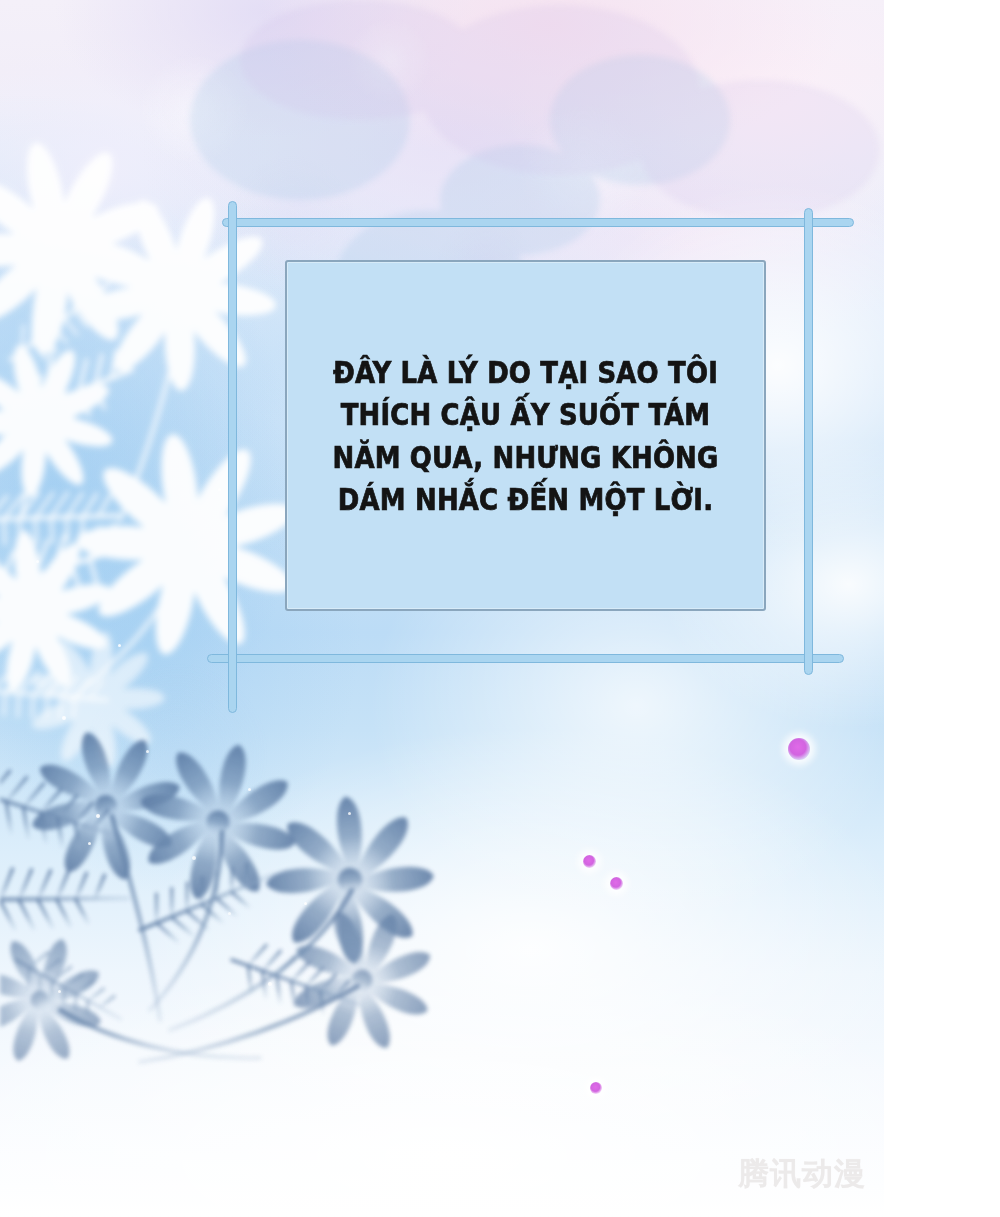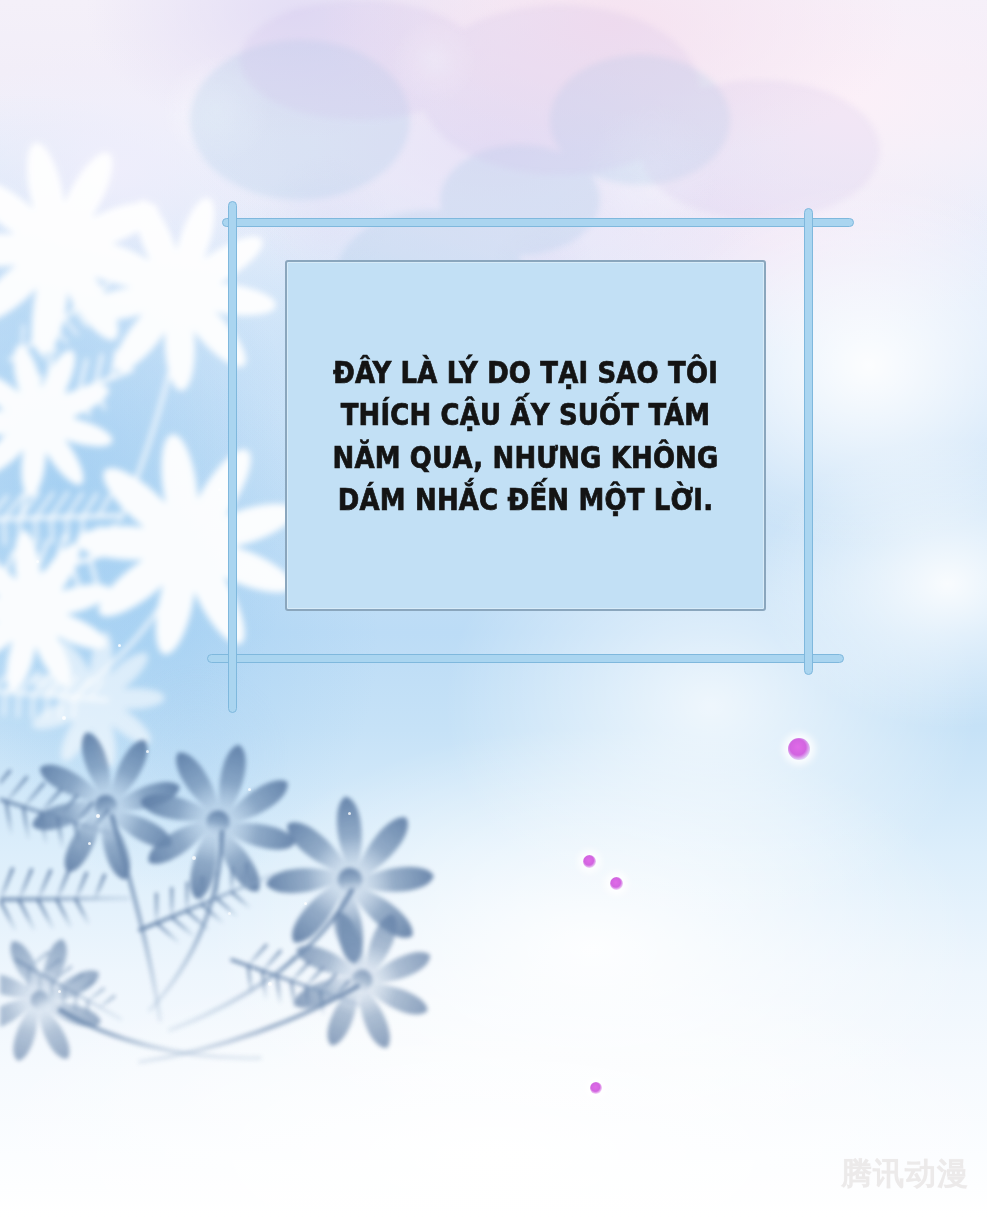--- a/index.html
+++ b/index.html
@@ -2,21 +2,21 @@
 <html><head>
 <meta charset="utf-8">
 <style>
   html, body {
     margin: 0;
     padding: 0;
     background: #ffffff;
   }
   #page {
     position: relative;
-    width: 987px;
+    width: 884px;
     height: 1217px;
     overflow: hidden;
     font-family: "Liberation Sans", sans-serif;
     background: #c2410c;
   }
 
   
   .bg-layer { position: absolute; inset: 0; pointer-events: none; }
 
   .wash-base {

